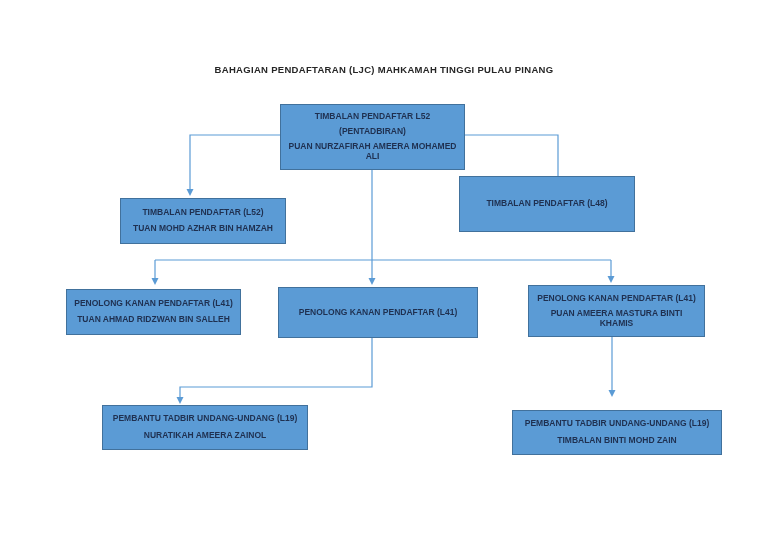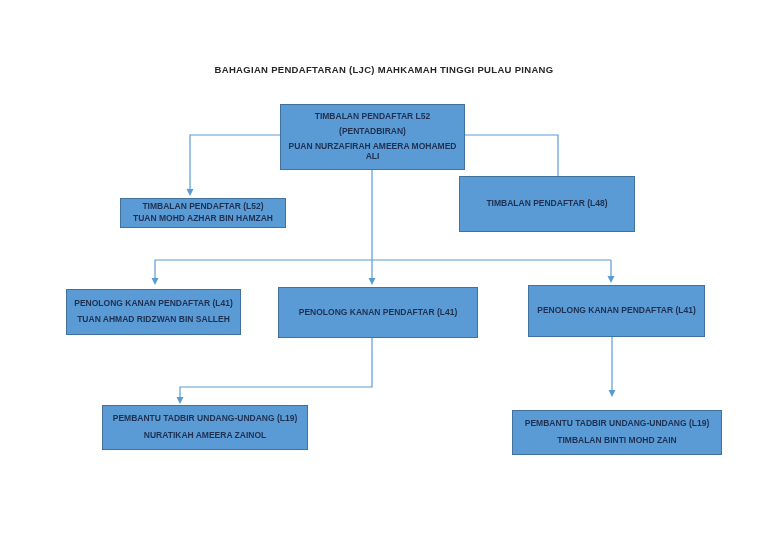--- a/index.html
+++ b/index.html
@@ -87,40 +87,41 @@
     <path d="M612,337 L612,390"></path>
     <polygon points="608.5,390 615.5,390 612,397"></polygon>
   </svg>
 
   <div class="node" style="left:280px;top:104px;width:185px;height:66px;">
     <span class="node-line">TIMBALAN PENDAFTAR L52</span>
     <span class="node-line">(PENTADBIRAN)</span>
     <span class="node-line">PUAN NURZAFIRAH AMEERA MOHAMED ALI</span>
   </div>
 
-  <div class="node" style="left:120px;top:198px;width:166px;height:30px;">
+  <div class="node" style="left:120px;top:198px;width:166px;height:46px;">
     <span class="node-line">TIMBALAN PENDAFTAR (L52)</span>
     <span class="node-line">TUAN MOHD AZHAR BIN HAMZAH</span>
   </div>
 
   <div class="node" style="left:459px;top:176px;width:176px;height:56px;">
     <span class="node-line">TIMBALAN PENDAFTAR (L48)</span>
   </div>
 
   <div class="node" style="left:66px;top:289px;width:175px;height:46px;">
     <span class="node-line">PENOLONG KANAN PENDAFTAR (L41)</span>
     <span class="node-line">TUAN AHMAD RIDZWAN BIN SALLEH</span>
   </div>
 
   <div class="node" style="left:278px;top:287px;width:200px;height:51px;">
     <span class="node-line">PENOLONG KANAN PENDAFTAR (L41)</span>
   </div>
 
   <div class="node" style="left:528px;top:285px;width:177px;height:52px;">
     <span class="node-line">PENOLONG KANAN PENDAFTAR (L41)</span>
+    <span class="node-line">PUAN AMEERA MASTURA BINTI KHAMIS</span>
   </div>
 
   <div class="node" style="left:102px;top:405px;width:206px;height:45px;">
     <span class="node-line">PEMBANTU TADBIR UNDANG-UNDANG (L19)</span>
     <span class="node-line">NURATIKAH AMEERA ZAINOL</span>
   </div>
 
   <div class="node" style="left:512px;top:410px;width:210px;height:45px;">
     <span class="node-line">PEMBANTU TADBIR UNDANG-UNDANG (L19)</span>
     <span class="node-line">TIMBALAN BINTI MOHD ZAIN</span>

